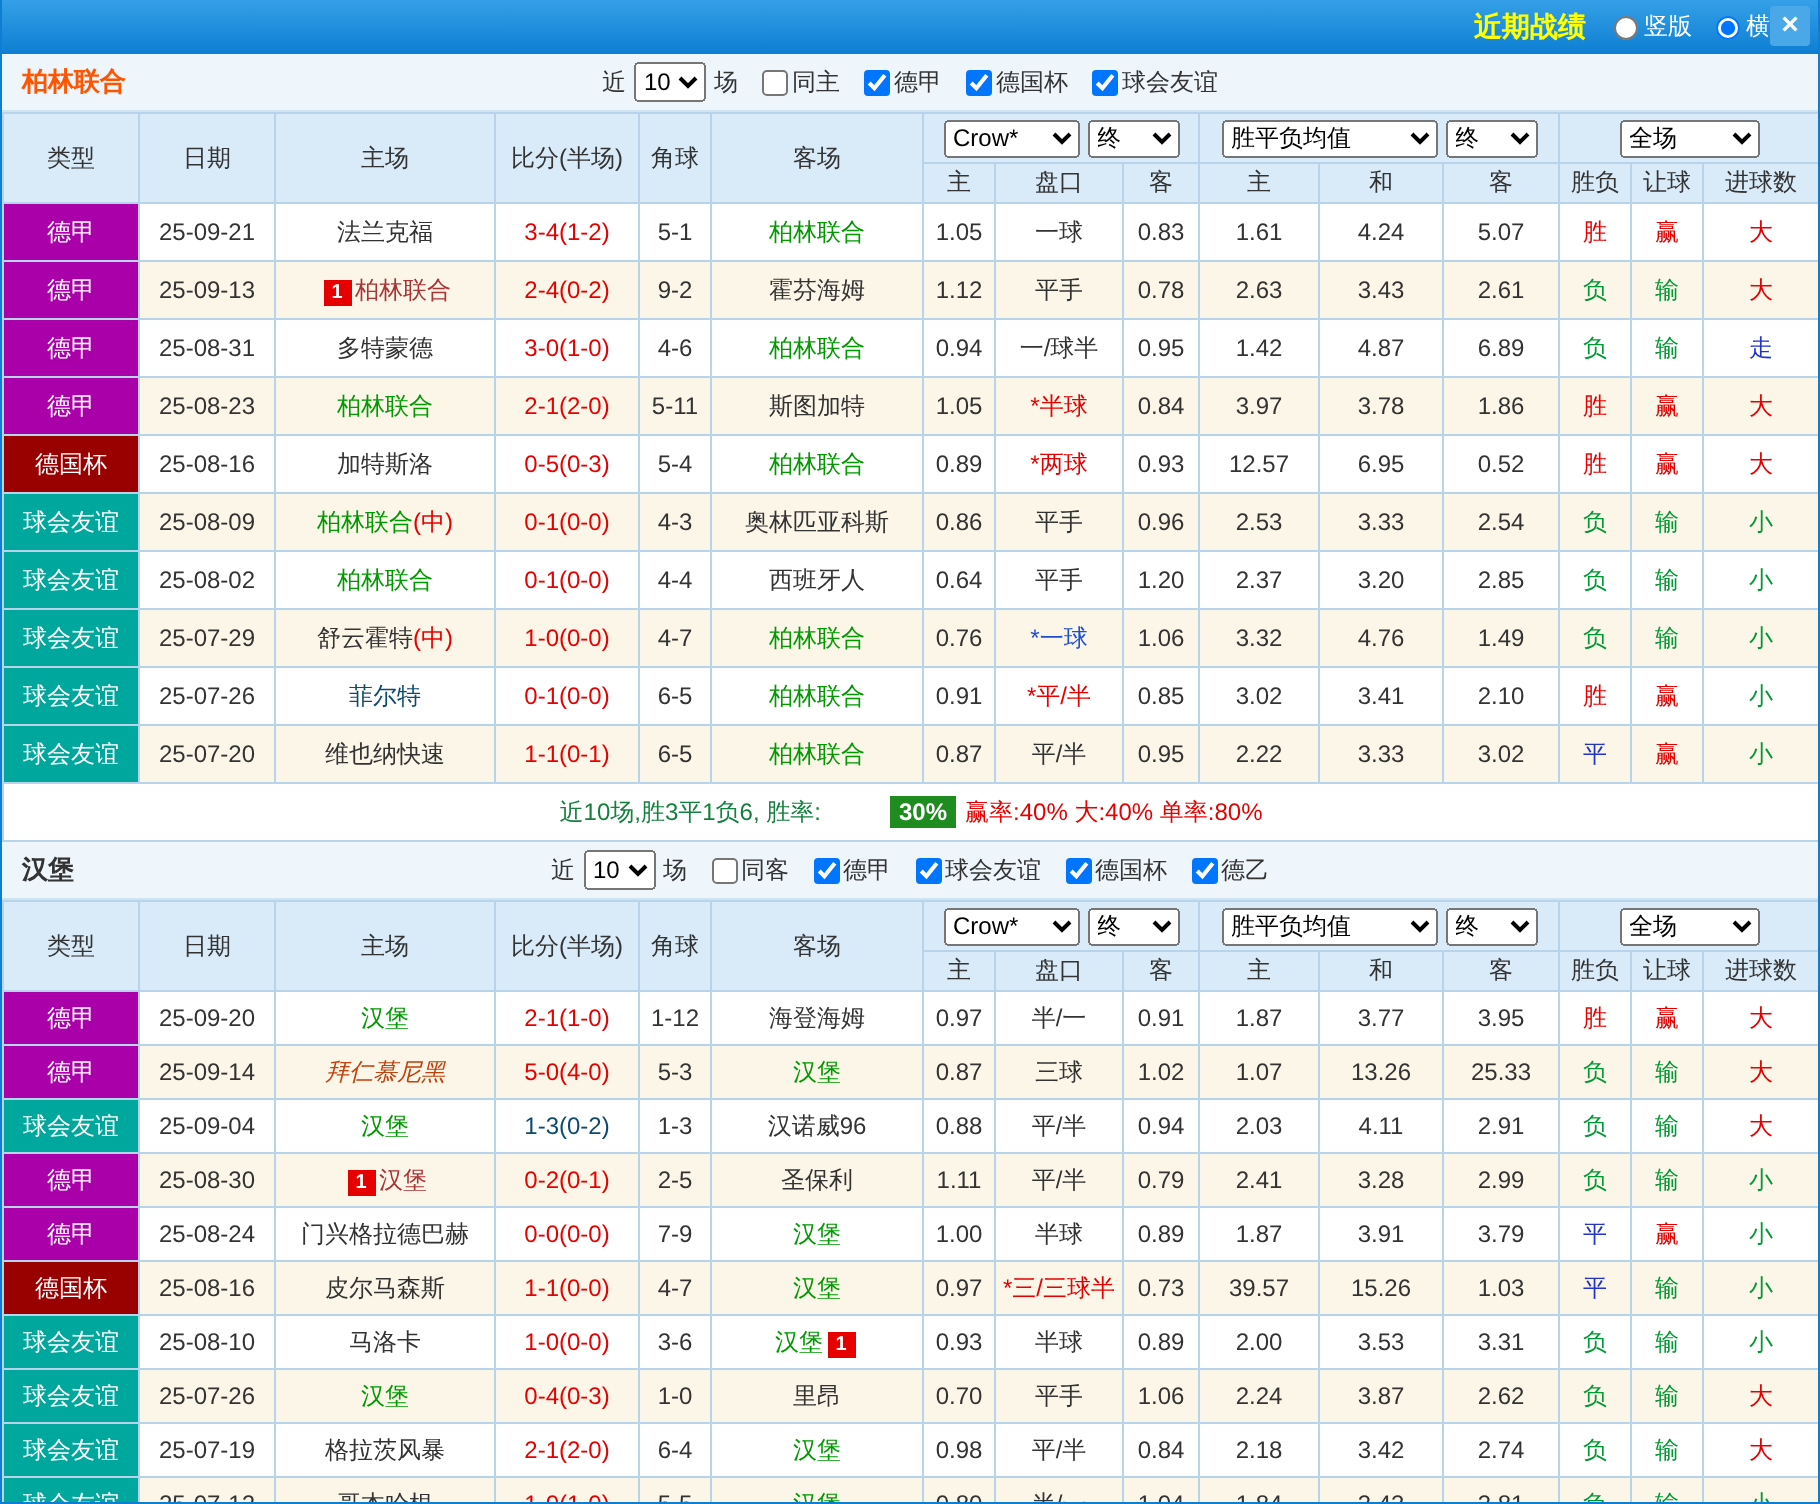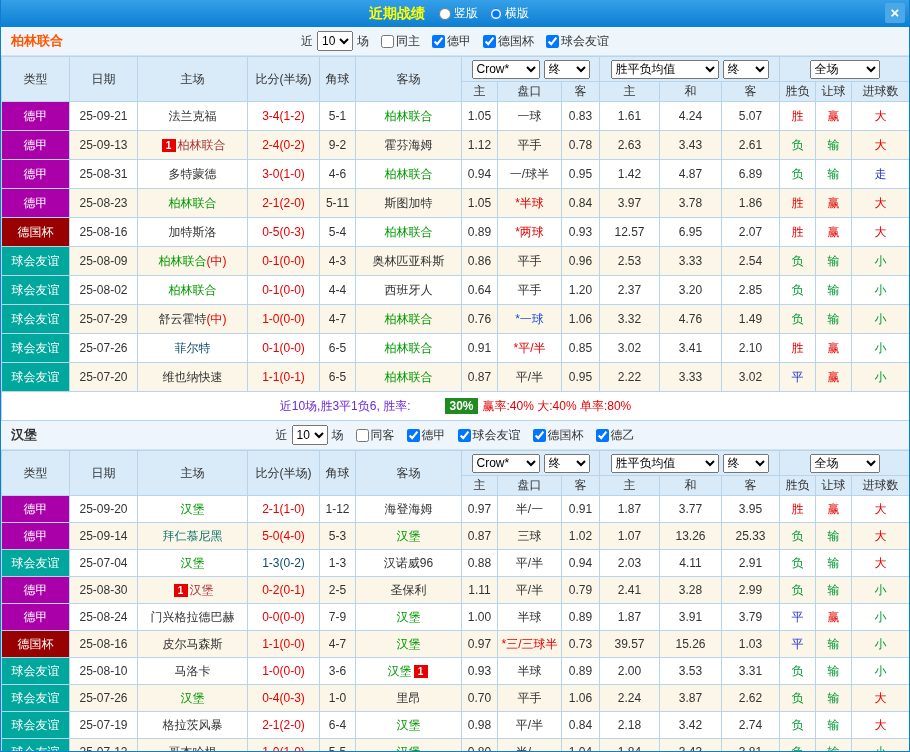--- a/index.html
+++ b/index.html
@@ -1,20 +1,20 @@
 <!DOCTYPE html>
 <html><head>
 <meta charset="utf-8">
 <style>
   html,body{margin:0;padding:0;}
   body{font-family:"Liberation Sans","DejaVu Sans",sans-serif;background:#fff;}
   .dialog{box-sizing:border-box;width:910px;height:752px;background:#fff;overflow:hidden;
           border-left:1px solid #0d7ed2;border-right:1px solid #0d7ed2;border-bottom:1px solid #0d7ed2;}
   .titlebar{height:27px;background:linear-gradient(#35a0e8,#0d7ed2);display:flex;align-items:center;
-            justify-content:center;position:relative;color:#fff;}
+            justify-content:flex-end;position:relative;color:#fff;}
   .tb-title{font-weight:bold;font-size:14px;margin-right:14px;}
   .tb-radio{display:flex;align-items:center;font-size:12px;margin-right:12px;gap:3px;cursor:pointer;}
   .tb-radio input{width:12px;height:12px;margin:0;}
   .tb-close{position:absolute;right:4px;top:3px;width:20px;height:20px;background:#4aa7e8;color:#fff;
             text-align:center;line-height:19px;font-size:15px;font-weight:bold;cursor:pointer;border-radius:2px;}
   .filterbar{height:28px;display:flex;align-items:center;background:#eef6fc;position:relative;
              font-size:12px;color:#333;border-bottom:1px solid #cfe3f1;}
   .teamname{position:absolute;left:10px;font-weight:bold;font-size:13px;}
   .filter-mid{margin:0 auto;display:flex;align-items:center;gap:4px;}
   .count-select{font-size:12px;height:20px;}
@@ -200,21 +200,21 @@
               <td class="datec">25-08-16</td>
               <td class="teamc"><span class="tname" style="color: rgb(51, 51, 51);">加特斯洛</span></td>
               <td class="scorec" style="color: rgb(230, 0, 0);">0-5(0-3)</td>
               <td class="cornc">5-4</td>
               <td class="teamc"><span class="tname" style="color: rgb(0, 153, 0);">柏林联合</span></td>
               <td class="oddc">0.89</td>
               <td class="hcapc" style="color: rgb(230, 0, 0);">*两球</td>
               <td class="oddc">0.93</td>
               <td class="oddc">12.57</td>
               <td class="oddc">6.95</td>
-              <td class="oddc">2.07</td>
+              <td class="oddc">0.52</td>
               <td class="resc" style="color: rgb(230, 0, 0);">胜</td>
               <td class="resc" style="color: rgb(230, 0, 0);">赢</td>
               <td class="resc" style="color: rgb(230, 0, 0);">大</td>
             </tr>
             <tr class="even">
               <td class="typec" style="background: rgb(0, 167, 157);">球会友谊</td>
               <td class="datec">25-08-09</td>
               <td class="teamc"><span class="tname" style="color: rgb(0, 153, 0);">柏林联合</span><span class="tsuf" style="color: rgb(230, 0, 0);">(中)</span></td>
               <td class="scorec" style="color: rgb(230, 0, 0);">0-1(0-0)</td>
               <td class="cornc">4-3</td>
@@ -291,21 +291,21 @@
               <td class="hcapc">平/半</td>
               <td class="oddc">0.95</td>
               <td class="oddc">2.22</td>
               <td class="oddc">3.33</td>
               <td class="oddc">3.02</td>
               <td class="resc" style="color: rgb(34, 51, 204);">平</td>
               <td class="resc" style="color: rgb(230, 0, 0);">赢</td>
               <td class="resc" style="color: rgb(0, 153, 51);">小</td>
             </tr>
             <tr class="sumrow">
-              <td class="sumc" colspan="15"><span class="sumtext" style="color: #6d28d9;">近10场,胜3平1负6, 胜率:</span><span class="ratebadge" style="background: rgb(31, 140, 31); margin-left: 33px;">30%</span><span class="sumtext" style="color: rgb(230, 0, 0);">赢率:40% 大:40% 单率:80%</span></td>
+              <td class="sumc" colspan="15"><span class="sumtext" style="color: #15803d;">近10场,胜3平1负6, 胜率:</span><span class="ratebadge" style="background: rgb(31, 140, 31); margin-left: 33px;">30%</span><span class="sumtext" style="color: rgb(230, 0, 0);">赢率:40% 大:40% 单率:80%</span></td>
             </tr>
           </tbody>
         </table>
       </div>
       <div class="section">
         <div class="filterbar">
           <span class="teamname" style="color: rgb(51, 51, 51);">汉堡</span>
           <div class="filter-mid">
             <span class="flabel">近</span>
             <select class="count-select"><option>10</option></select>
@@ -388,37 +388,37 @@
               <td class="oddc">1.87</td>
               <td class="oddc">3.77</td>
               <td class="oddc">3.95</td>
               <td class="resc" style="color: rgb(230, 0, 0);">胜</td>
               <td class="resc" style="color: rgb(230, 0, 0);">赢</td>
               <td class="resc" style="color: rgb(230, 0, 0);">大</td>
             </tr>
             <tr class="even">
               <td class="typec" style="background: rgb(170, 0, 170);">德甲</td>
               <td class="datec">25-09-14</td>
-              <td class="teamc"><span class="tname" style="color: #0f766e;">拜仁慕尼黑</span></td>
+              <td class="teamc"><span class="tname" style="color: #c2410c; font-style: italic;">拜仁慕尼黑</span></td>
               <td class="scorec" style="color: rgb(230, 0, 0);">5-0(4-0)</td>
               <td class="cornc">5-3</td>
               <td class="teamc"><span class="tname" style="color: rgb(0, 153, 0);">汉堡</span></td>
               <td class="oddc">0.87</td>
               <td class="hcapc">三球</td>
               <td class="oddc">1.02</td>
               <td class="oddc">1.07</td>
               <td class="oddc">13.26</td>
               <td class="oddc">25.33</td>
               <td class="resc" style="color: rgb(0, 153, 51);">负</td>
               <td class="resc" style="color: rgb(0, 153, 51);">输</td>
               <td class="resc" style="color: rgb(230, 0, 0);">大</td>
             </tr>
             <tr class="odd">
               <td class="typec" style="background: rgb(0, 167, 157);">球会友谊</td>
-              <td class="datec">25-07-04</td>
+              <td class="datec">25-09-04</td>
               <td class="teamc"><span class="tname" style="color: rgb(0, 153, 0);">汉堡</span></td>
               <td class="scorec" style="color: #0c4a6e;">1-3(0-2)</td>
               <td class="cornc">1-3</td>
               <td class="teamc"><span class="tname" style="color: rgb(51, 51, 51);">汉诺威96</span></td>
               <td class="oddc">0.88</td>
               <td class="hcapc">平/半</td>
               <td class="oddc">0.94</td>
               <td class="oddc">2.03</td>
               <td class="oddc">4.11</td>
               <td class="oddc">2.91</td>

